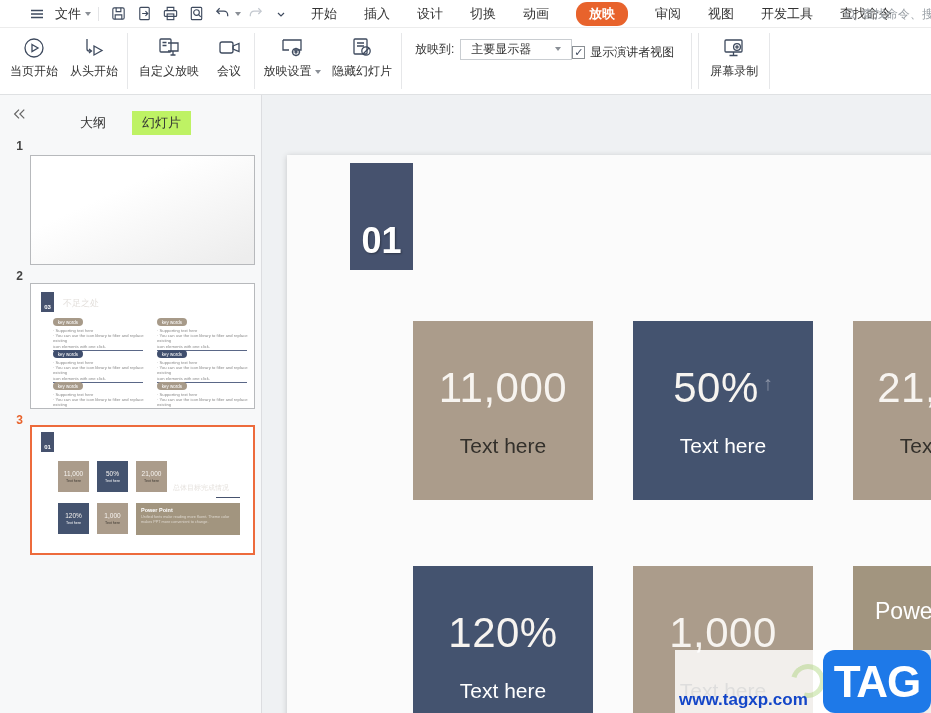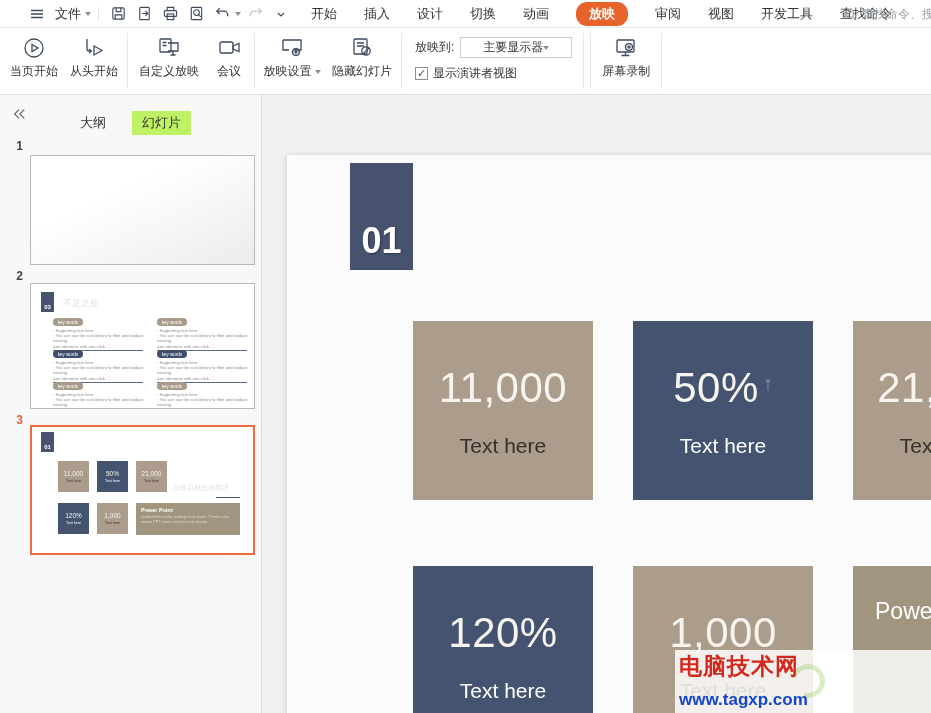--- a/index.html
+++ b/index.html
@@ -25,25 +25,25 @@
 
   
   #toolbar { position:absolute; left:0; top:28px; width:931px; height:67px; background:#fff;
     border-bottom:1px solid #dfe1e3; display:flex; align-items:flex-start; padding-left:4px; }
   .tb-sep { width:1px; height:56px; background:#e6e7e9; margin:5px 3px 0; flex:none; }
   .tb-btn { display:flex; flex-direction:column; align-items:center; justify-content:flex-start;
     padding-top:7px; cursor:pointer; flex:none; }
   .tb-btn .lbl-row { display:flex; align-items:center; gap:3px; margin-top:2px; }
   .tb-btn .lbl { font-size:12px; color:#333; }
   .tb-ico { width:26px; height:26px; }
-  .display-group { display:flex; flex-direction:column; padding:9px 8px 0 10px; flex:none; }
+  .display-group { display:flex; padding:9px 8px 0 10px; flex:none; }
   .dg-row { display:flex; align-items:center; }
   .dg-label { font-size:12px; color:#333; margin-right:6px; }
   .select-box { width:112px; height:21px; border:1px solid #c9cdd1; background:#fff; display:flex;
-    align-items:center; justify-content:space-between; padding:0 22px; font-size:12px; color:#333; cursor:pointer; }
+    align-items:center; justify-content:space-between; padding:0 10px; font-size:12px; color:#333; cursor:pointer; }
   .dg-row2 { margin-top:7px; }
   .checkbox { width:13px; height:13px; border:1px solid #8a8f94; background:#fff; display:flex;
     align-items:center; justify-content:center; font-size:11px; line-height:11px; color:#3e4a5e;
     font-weight:bold; margin-right:5px; cursor:pointer; }
 
   
   #sidebar { position:absolute; left:0; top:95px; width:262px; height:618px; background:#f7f8f9;
     border-right:1px solid #dcdde0; }
   .panel-header { height:40px; display:flex; align-items:center; position:relative; }
   .collapse { position:absolute; left:12px; top:12px; cursor:pointer; }
@@ -444,18 +444,18 @@
         <div class="bv">1,000</div>
         <div class="bc">Text here</div>
       </div>
       <div class="big-box" id="boxF">
         <div class="pp-title">Power Point</div>
       </div>
     </div>
 
     <div id="watermark">
       <div class="wm-green"></div>
-      <div class="wm-name">电脑技术网</div>
       <div class="wm-url">www.tagxp.com</div>
+      <div class="wm-logo">TAG</div>
     </div>
   </div>
 
 </div>
 
 </body></html>

